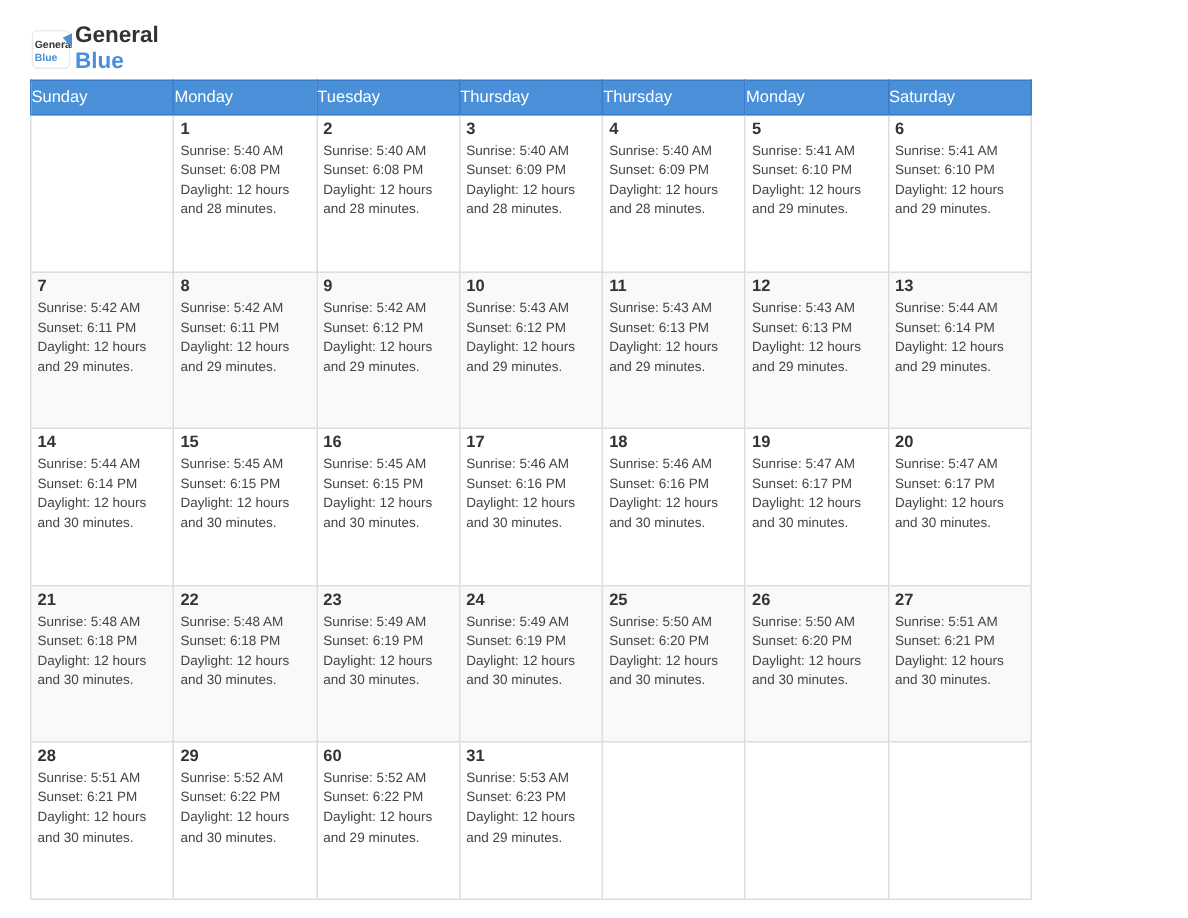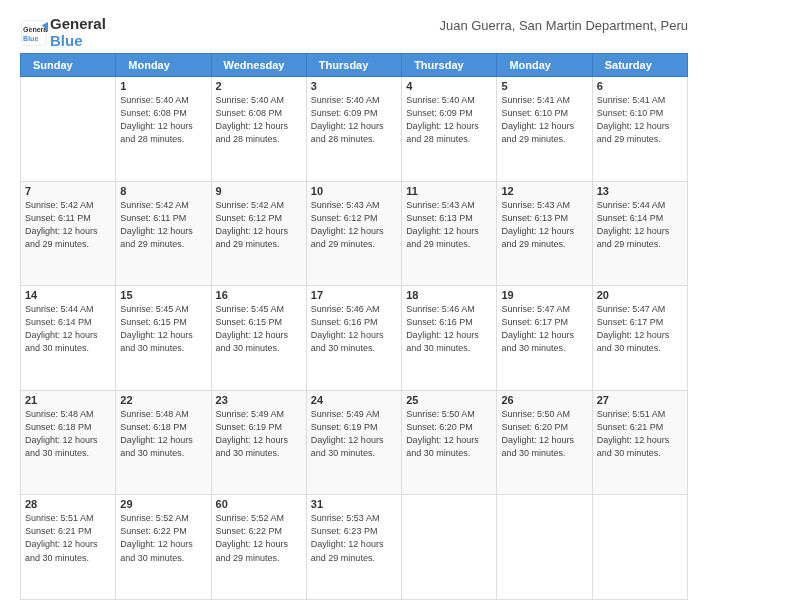--- a/index.html
+++ b/index.html
@@ -61,22 +61,22 @@
       border: 1px solid #ccc;
       border-collapse: collapse;
       width: 100%;
       table-layout: fixed;
       font-size: 10px;
     }
     .calendar thead th {
       background: #4a90d9;
       color: #fff;
       font-size: 11px;
-      font-weight: bold;
-      padding: 5px 12px;
+      font-weight: normal;
+      padding: 5px 0;
       text-align: left;
       border: 1px solid #3a7bc8;
     }
     .calendar tbody td {
       border: 1px solid #ddd;
       vertical-align: top;
       padding: 3px 4px;
       height: 88px;
       background: #fff;
     }
@@ -112,30 +112,29 @@
         <polygon points="28,8 36,4 36,16" fill="#4a90d9"></polygon>
       </svg>
       <div>
         <div class="logo-text">
           <div>General</div>
           <div><span>Blue</span></div>
         </div>
       </div>
     </div>
     <div class="title-block">
-      <div class="location">Juan Guerra, San Martin Department, Peru</div>
     </div>
   </div>
 
   <table class="calendar">
     <thead>
       <tr>
       <th>Sunday</th>
           <th>Monday</th>
-          <th>Wednesday</th>
+          <th>Tuesday</th>
           <th>Thursday</th>
           <th>Thursday</th>
           <th>Monday</th>
           <th>Saturday</th>
         </tr>
     </thead>
     <tbody id="calendar-body">
     <tr>
           <td class="empty"></td>
           <td>

